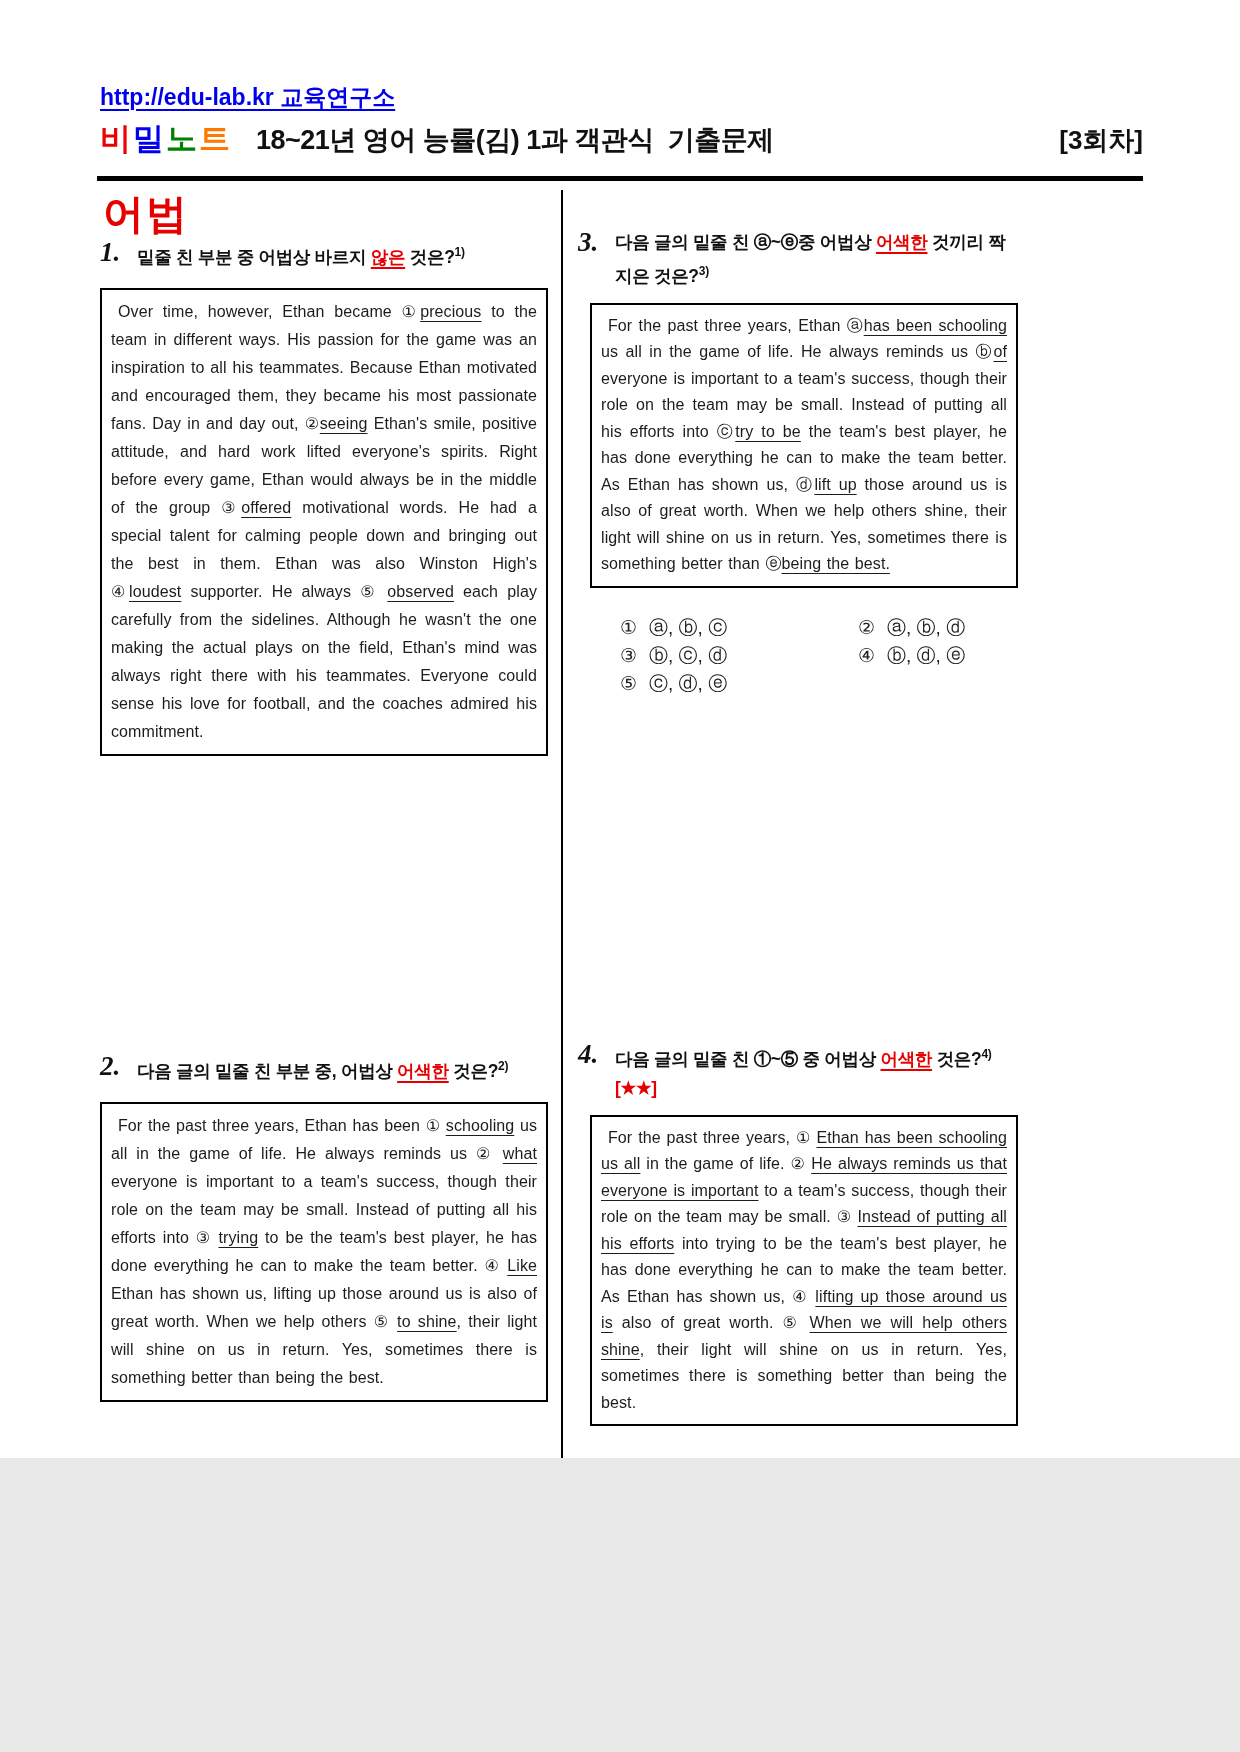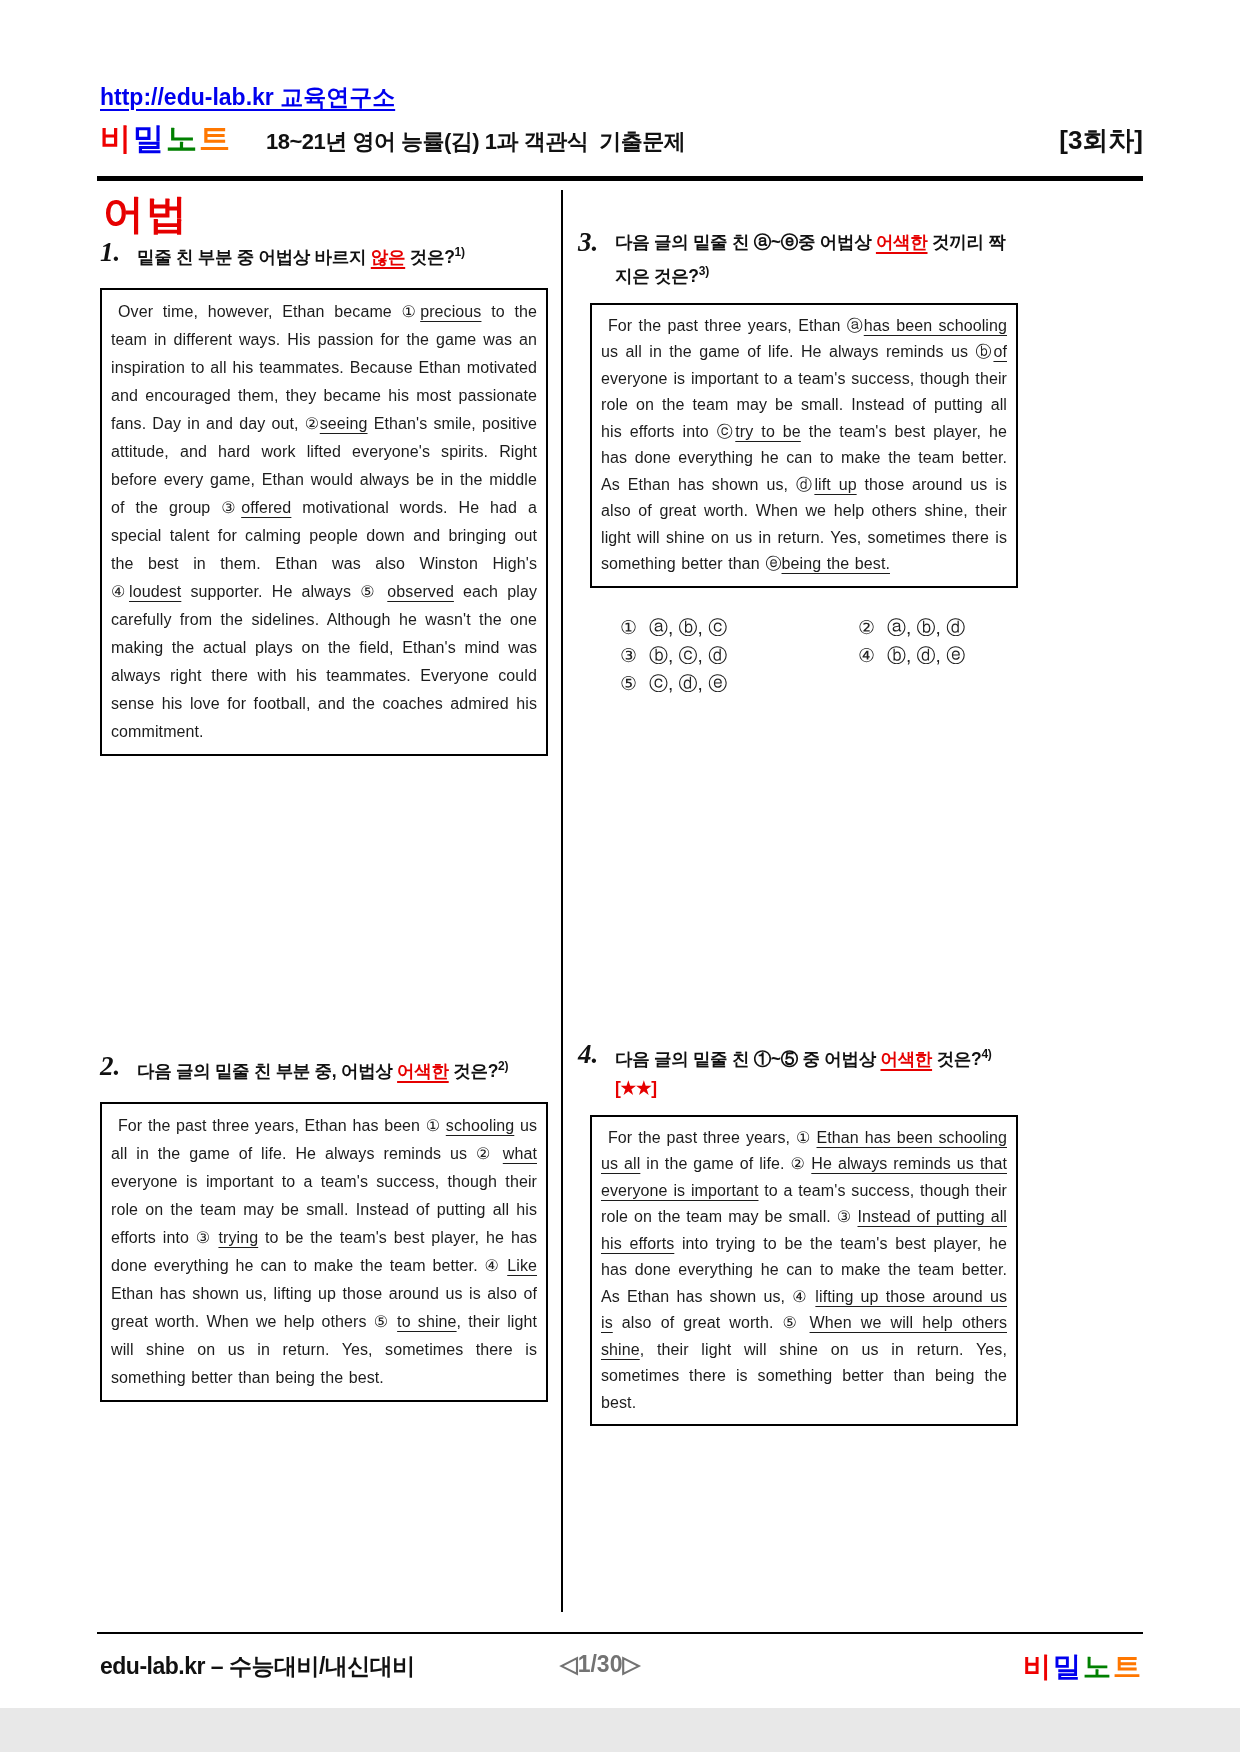--- a/index.html
+++ b/index.html
@@ -1,33 +1,33 @@
 <!DOCTYPE html>
 <html><head>
 <meta charset="utf-8">
 <style>
   * { margin:0; padding:0; box-sizing:border-box; }
   html,body { background:#e8e8e8; }
   .page {
-    position:relative; width:1240px; height:1708px; background:#ffffff;
+    position:relative; width:1240px; height:1458px; background:#ffffff;
     font-family:"Liberation Sans", sans-serif; color:#111; overflow:hidden;
     margin:0 auto;
   }
   
   .site-link {
     position:absolute; left:100px; top:82px;
     font-size:23px; font-weight:bold; color:#0000ee;
     text-decoration:underline; text-underline-offset:4px; cursor:pointer;
   }
   .title-row {
     position:absolute; left:100px; top:118px; width:1043px;
     display:flex; align-items:baseline;
   }
   .brand { font-size:31px; font-weight:bold; letter-spacing:2px; white-space:pre; }
-  .doc-title { font-size:22px; font-weight:bold; margin-left:34px; white-space:pre; letter-spacing:-0.5px; }
+  .doc-title { font-size:27px; font-weight:bold; margin-left:24px; white-space:pre; letter-spacing:-0.5px; }
   .round { margin-left:auto; font-size:26px; font-weight:bold;text-align:right; }
   .header-rule { position:absolute; left:97px; top:176px; width:1046px; height:5px; background:#000; }
   
   .section-row { position:absolute; left:103px; top:194px; display:flex; align-items:flex-start; }
   .section-label { font-size:41px; font-weight:800; color:#e60000; letter-spacing:2px; line-height:1; }
   .section-note-wrap { margin-left:26px; padding-bottom:2px; font-size:21px; font-weight:bold; color:#e60000; }
   .section-star { margin-right:10px; }
   .section-note { border-bottom:3px solid #000; padding-bottom:4px; padding-right:6px; letter-spacing:0.5px; }
   .col-divider { position:absolute; left:561px; top:190px; width:2px; height:1422px; background:#000; }
   

